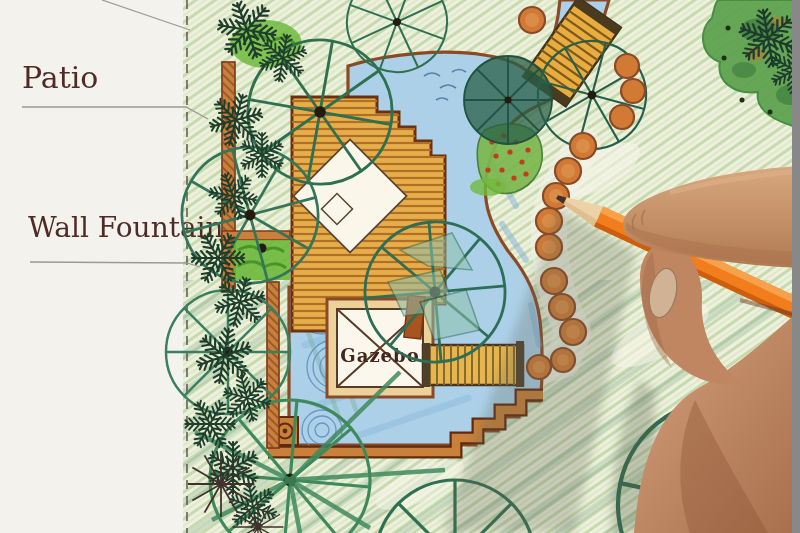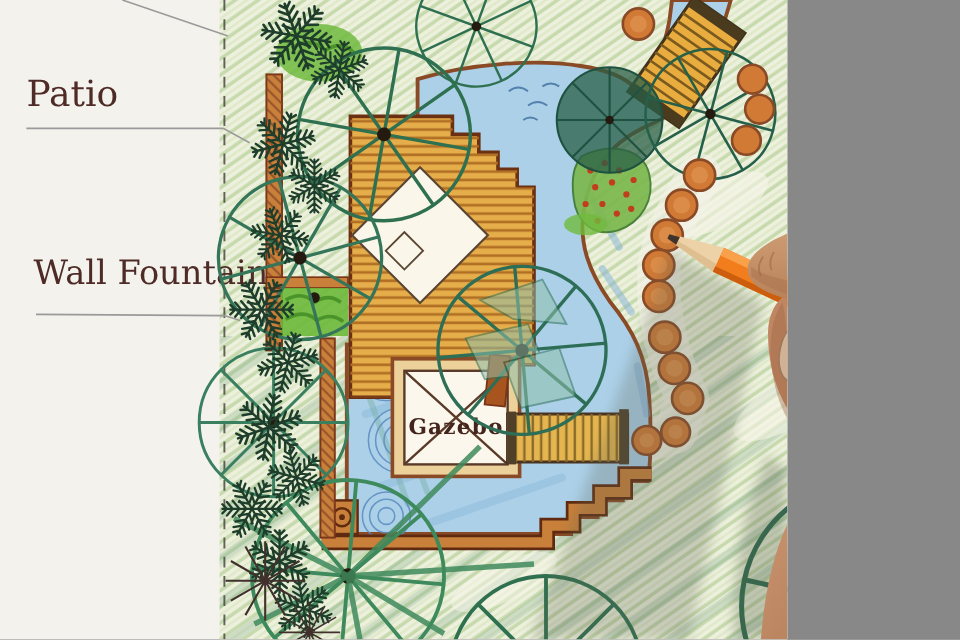--- a/index.html
+++ b/index.html
@@ -1,16 +1,16 @@
 <!DOCTYPE html>
 <html><head>
 <meta charset="utf-8">
 <style>
   html,body{margin:0;padding:0;background:#888;}
-  #stage{width:656px;height:533px;position:relative;overflow:hidden;background:#f4f2ed;}
+  #stage{width:792px;height:533px;position:relative;overflow:hidden;background:#f4f2ed;}
   svg{display:block;}
   .label-text{font-family:"DejaVu Serif","Liberation Serif",serif;fill:#4e2b27;}
   .gazebo-text{font-family:"DejaVu Serif","Liberation Serif",serif;font-weight:bold;fill:#44251d;letter-spacing:1px;}
 </style>
 </head>
 <body>
 
 <div id="stage">
 <svg width="800" height="533" viewBox="0 0 800 533">
   <defs>

